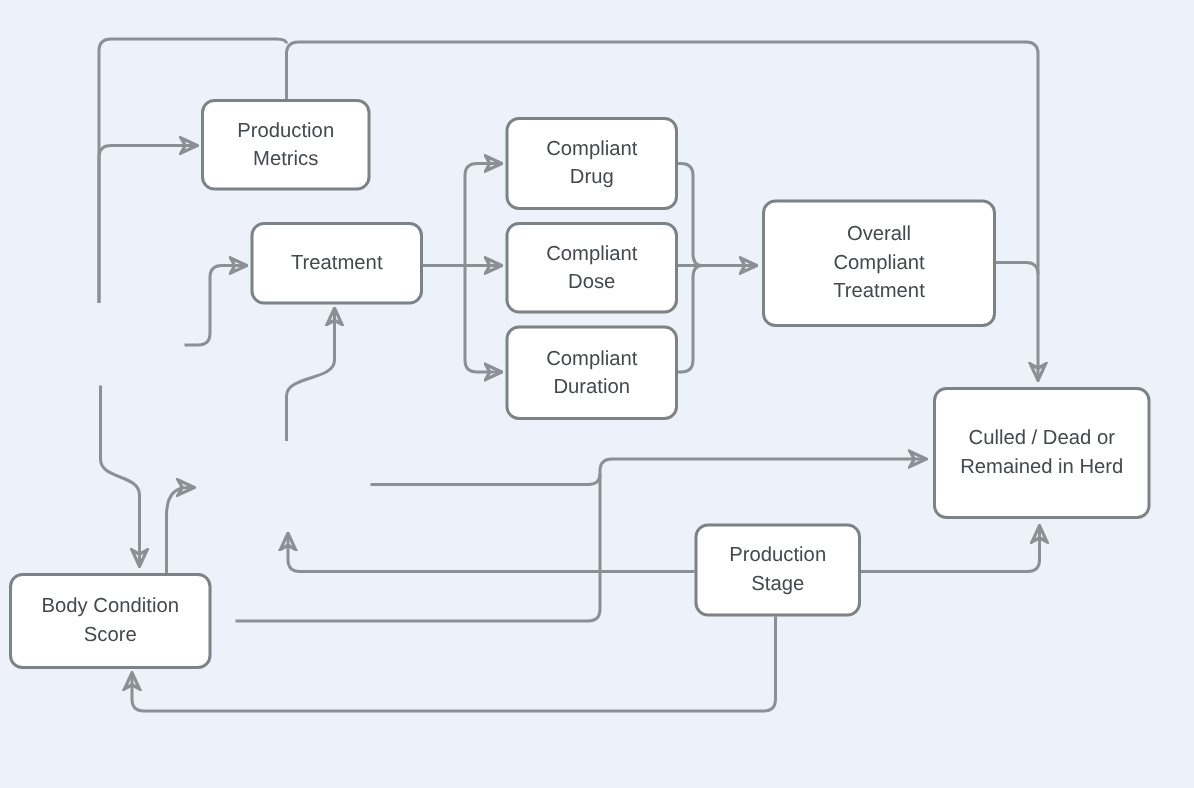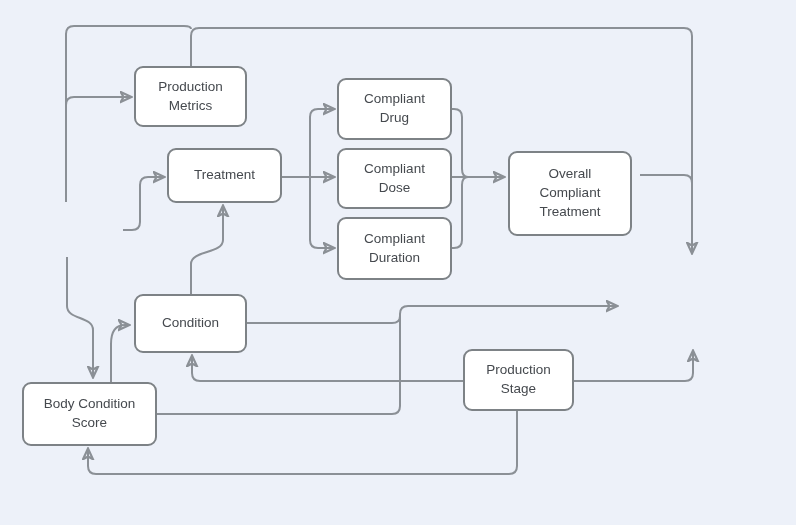--- a/index.html
+++ b/index.html
@@ -38,23 +38,23 @@
     line-height:1.4;
     color:#45494e;
     white-space:pre-line;
   }
   .n-parity   {left:11px;  top:202px; width:112px; height:55px;}
   .n-pm       {left:134px; top:66px;  width:113px; height:61px;}
   .n-treatment{left:167px; top:148px; width:115px; height:55px;}
   .n-drug     {left:337px; top:78px;  width:115px; height:62px;}
   .n-dose     {left:337px; top:148px; width:115px; height:61px;}
   .n-duration {left:337px; top:217px; width:115px; height:63px;}
-  .n-oct      {left:508px; top:133px; width:124px; height:85px;margin-top:18px;}
+  .n-oct      {left:508px; top:133px; width:156px; height:85px;}
   .n-condition{left:134px; top:294px; width:113px; height:59px;}
-  .n-bcs      {left:22px;  top:382px; width:135px; height:64px;}
+  .n-bcs      {left:6px;  top:382px; width:135px; height:64px;}
   .n-ps       {left:463px; top:349px; width:111px; height:62px;}
   .n-culled   {left:622px; top:258px; width:145px; height:88px;}
 </style>
 </head>
 <body>
 
 <div class="canvas">
 
   <svg class="edges" viewBox="0 0 796 525">
     <defs>
@@ -89,19 +89,20 @@
   <div class="node n-treatment">Treatment</div>
   <div class="node n-drug">Compliant
 Drug</div>
   <div class="node n-dose">Compliant
 Dose</div>
   <div class="node n-duration">Compliant
 Duration</div>
   <div class="node n-oct">Overall
 Compliant
 Treatment</div>
-  <div class="node n-condition">Condition</div>
   <div class="node n-bcs">Body Condition
 Score</div>
   <div class="node n-ps">Production
 Stage</div>
+  <div class="node n-culled">Culled / Dead or
+Remained in Herd</div>
 
 </div>
 
 </body></html>

